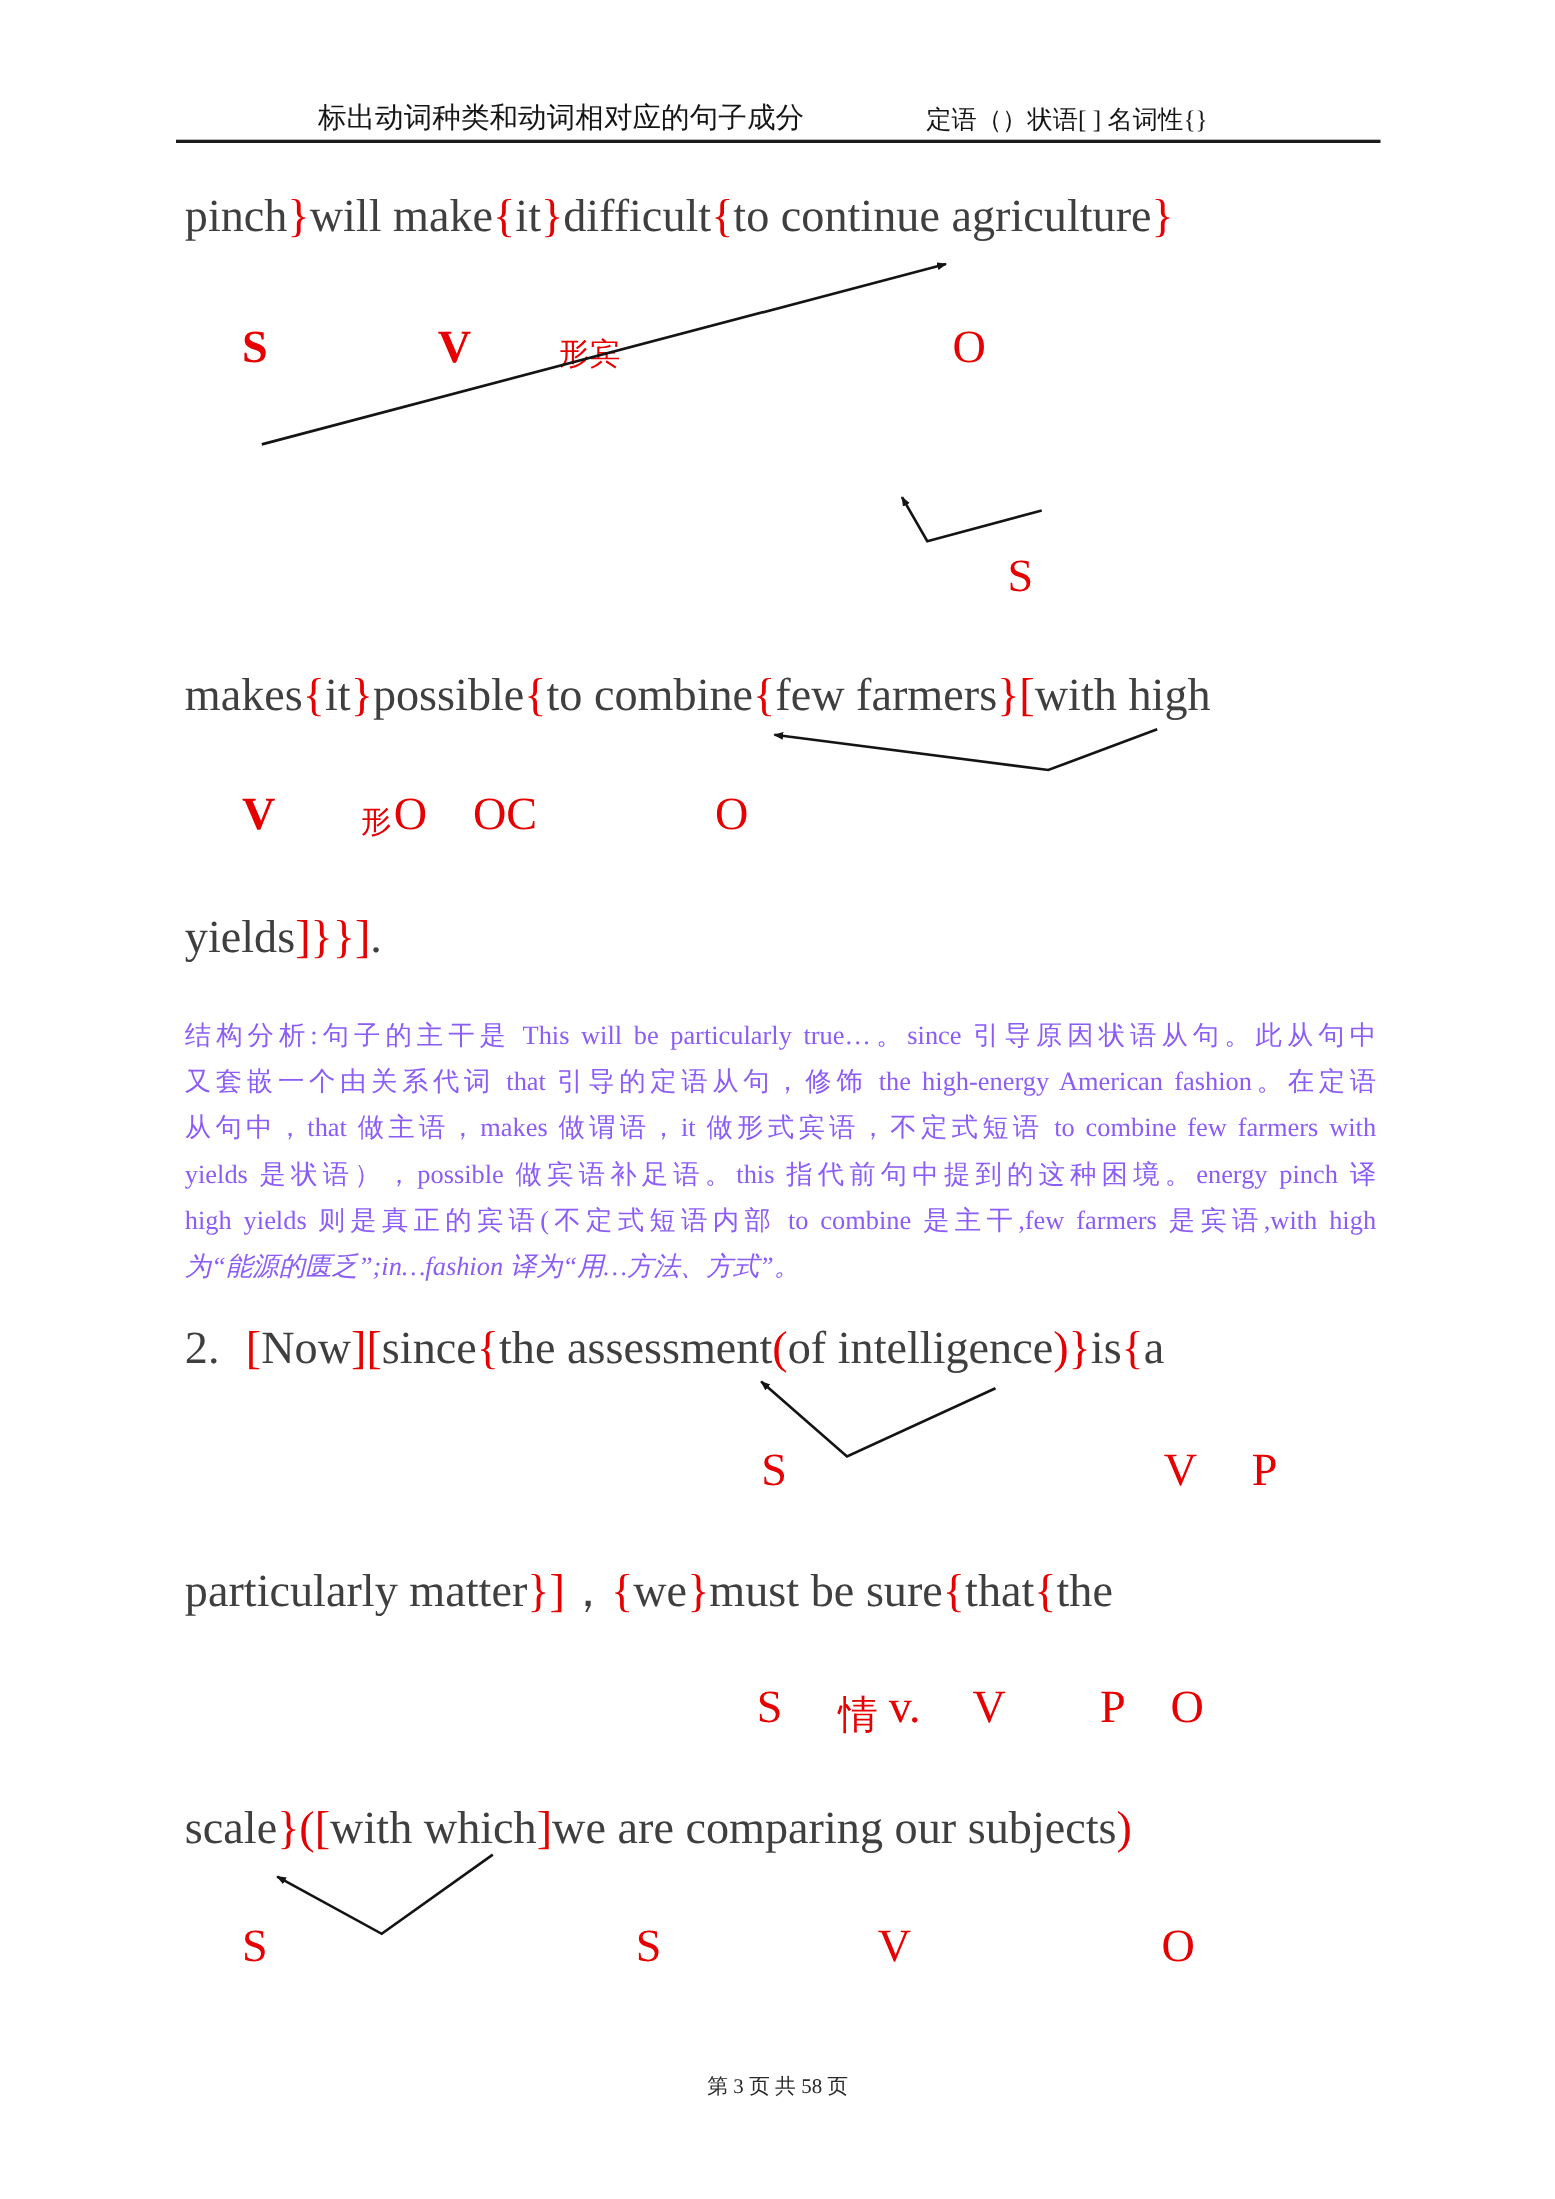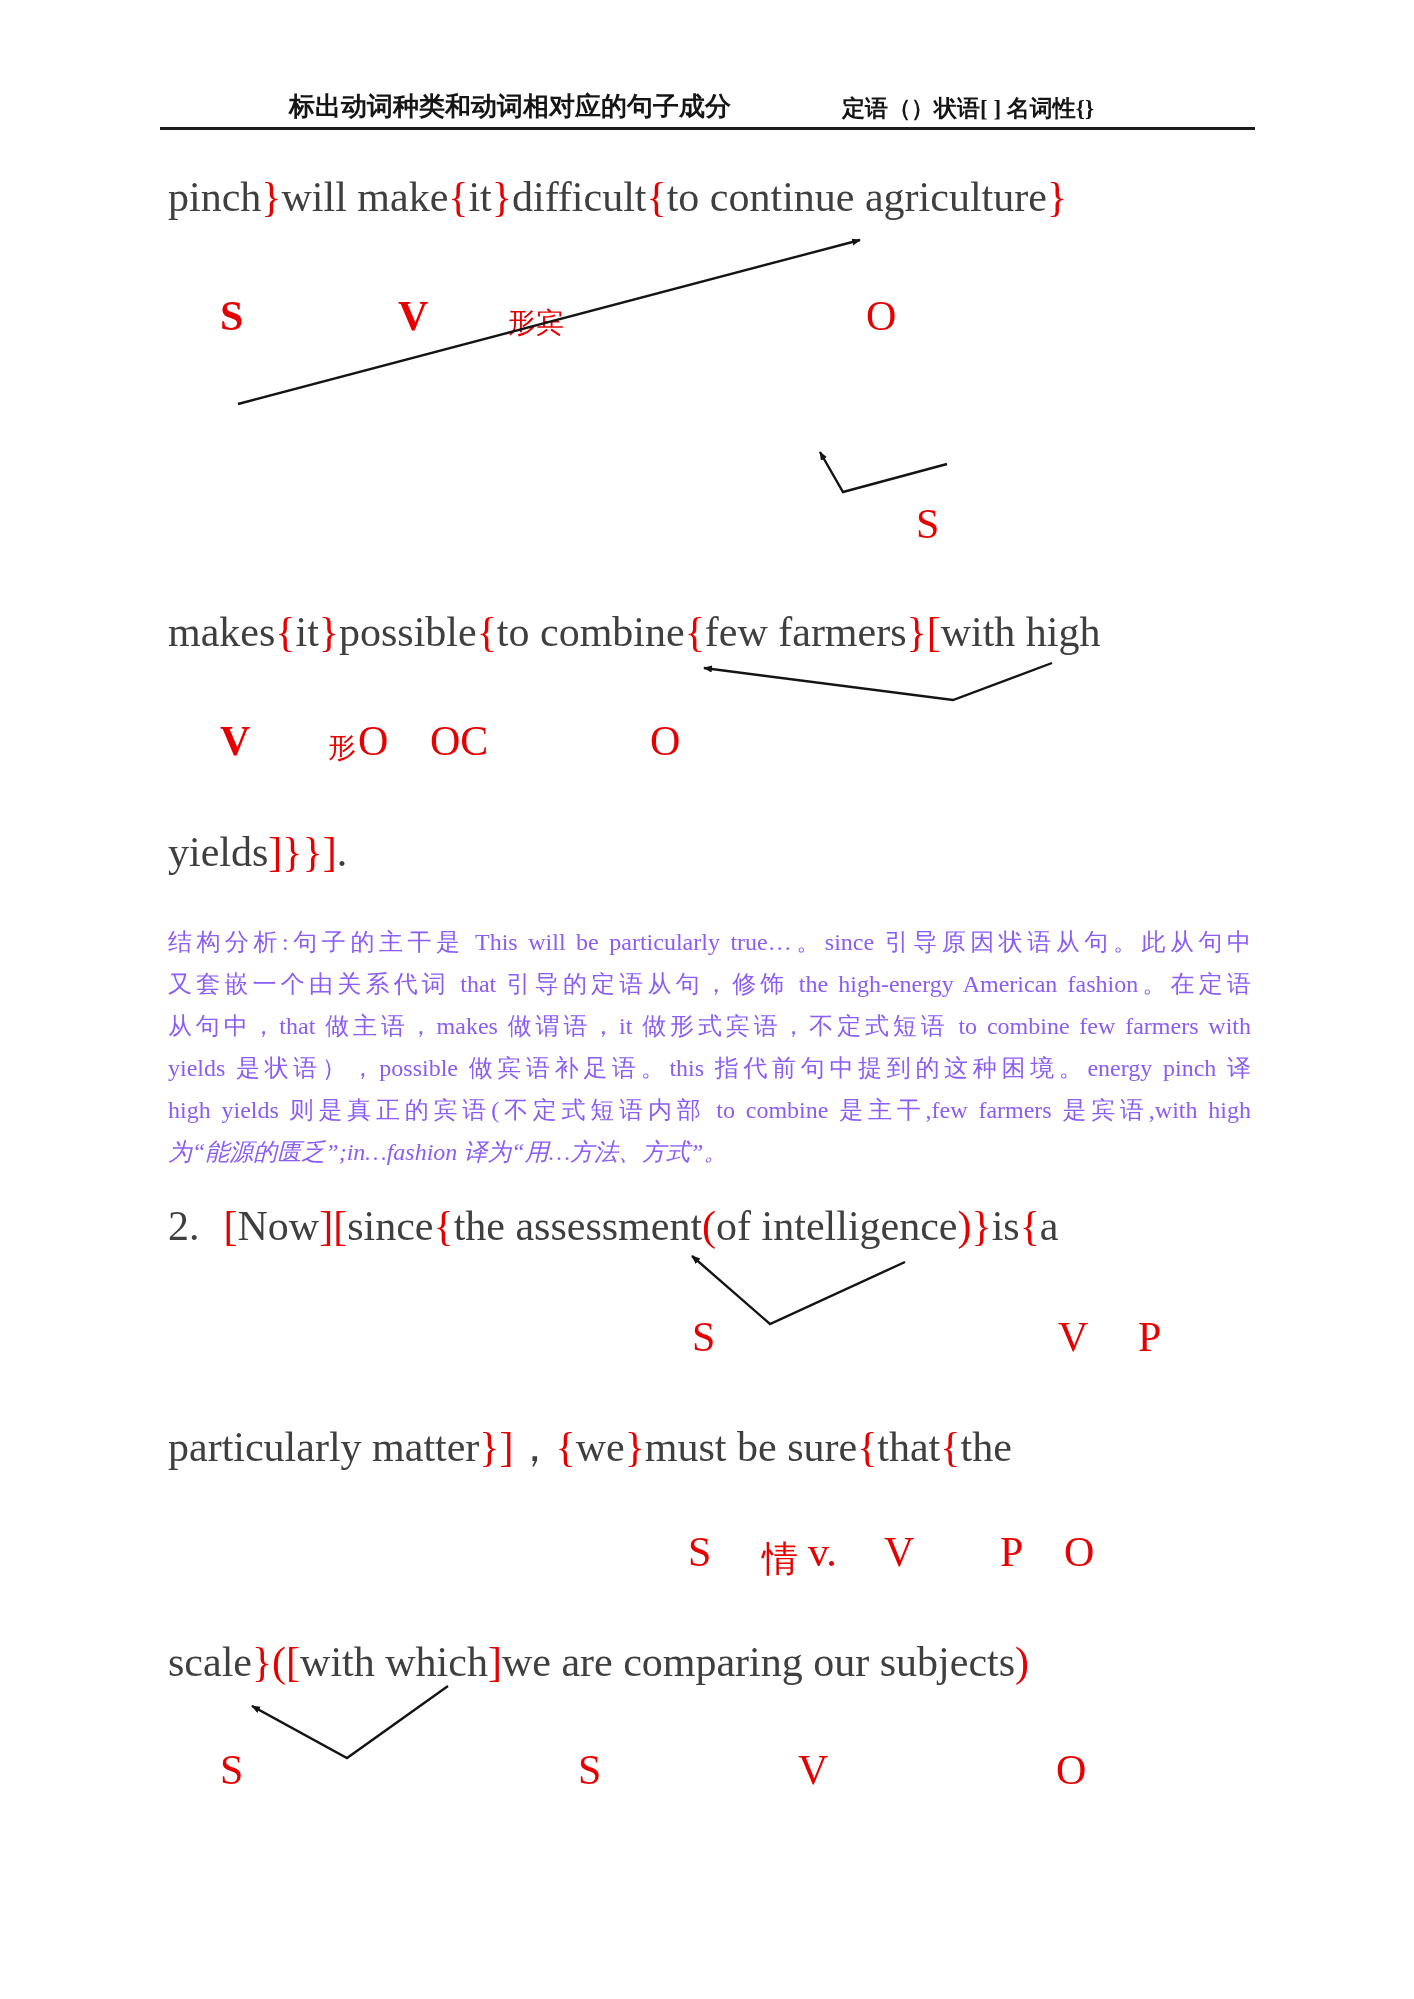--- a/index.html
+++ b/index.html
@@ -1,19 +1,19 @@
 <!DOCTYPE html>
 <html><head>
 <meta charset="utf-8">
 <style>
   html,body{margin:0;padding:0;background:#fff;}
   .page{position:relative;width:1414px;height:1999px;background:#ffffff;overflow:hidden;
         font-family:"Liberation Serif","DejaVu Serif",serif;}
   .overlay{position:absolute;left:0;top:0;width:1414px;height:1999px;pointer-events:none;}
-  .hdr{position:absolute;font-weight:bold;color:#151515;white-space:nowrap;line-height:1;}
+  .hdr{position:absolute;font-weight:normal;color:#151515;white-space:nowrap;line-height:1;}
   .hdr-left{left:289px;top:94px;font-size:26px;}
   .hdr-right{left:842px;top:97px;font-size:23px;}
   .rule{position:absolute;left:160px;top:127px;width:1095px;height:3px;background:#1c1c1c;}
   .sline{position:absolute;left:168px;white-space:nowrap;font-weight:normal;font-size:42px;
          color:#3f3f3f;line-height:1;}
   .sline .r{color:#e60000;}
   .sline .num{margin-right:24px;}
   .lbl{position:absolute;color:#e60000;font-size:42px;line-height:1;white-space:nowrap;}
   .lbl.b{font-weight:bold;}
   .lbl.cn{font-size:28px;}
@@ -77,20 +77,21 @@
   <span class="lbl" style="left:1000px;top:1531px">P</span>
   <span class="lbl" style="left:1064px;top:1531px">O</span>
 
   <div class="sline" style="top:1641px"><span>scale</span><span class="r">}([</span><span>with which</span><span class="r">]</span><span>we are comparing our subjects</span><span class="r">)</span></div>
 
   <span class="lbl" style="left:220px;top:1749px">S</span>
   <span class="lbl" style="left:578px;top:1749px">S</span>
   <span class="lbl" style="left:798px;top:1749px">V</span>
   <span class="lbl" style="left:1056px;top:1749px">O</span>
 
+  <div class="footer">第 3 页 共 58 页</div>
 
   <svg class="overlay" width="1414" height="1999" viewBox="0 0 1414 1999">
     <defs>
       <marker id="ah" markerWidth="12" markerHeight="10" refX="8" refY="3.5" orient="auto" markerUnits="userSpaceOnUse">
         <path d="M0,0 L9,3.5 L0,7 Z" fill="#141414"></path>
       </marker>
     </defs>
     <polyline points="238,404 860,240" fill="none" stroke="#141414" stroke-width="2.4" marker-end="url(#ah)"></polyline>
     <polyline points="947,464 843,492 820,452" fill="none" stroke="#141414" stroke-width="2.4" marker-end="url(#ah)"></polyline>
     <polyline points="1052,663 953,700 704,668" fill="none" stroke="#141414" stroke-width="2.4" marker-end="url(#ah)"></polyline>

